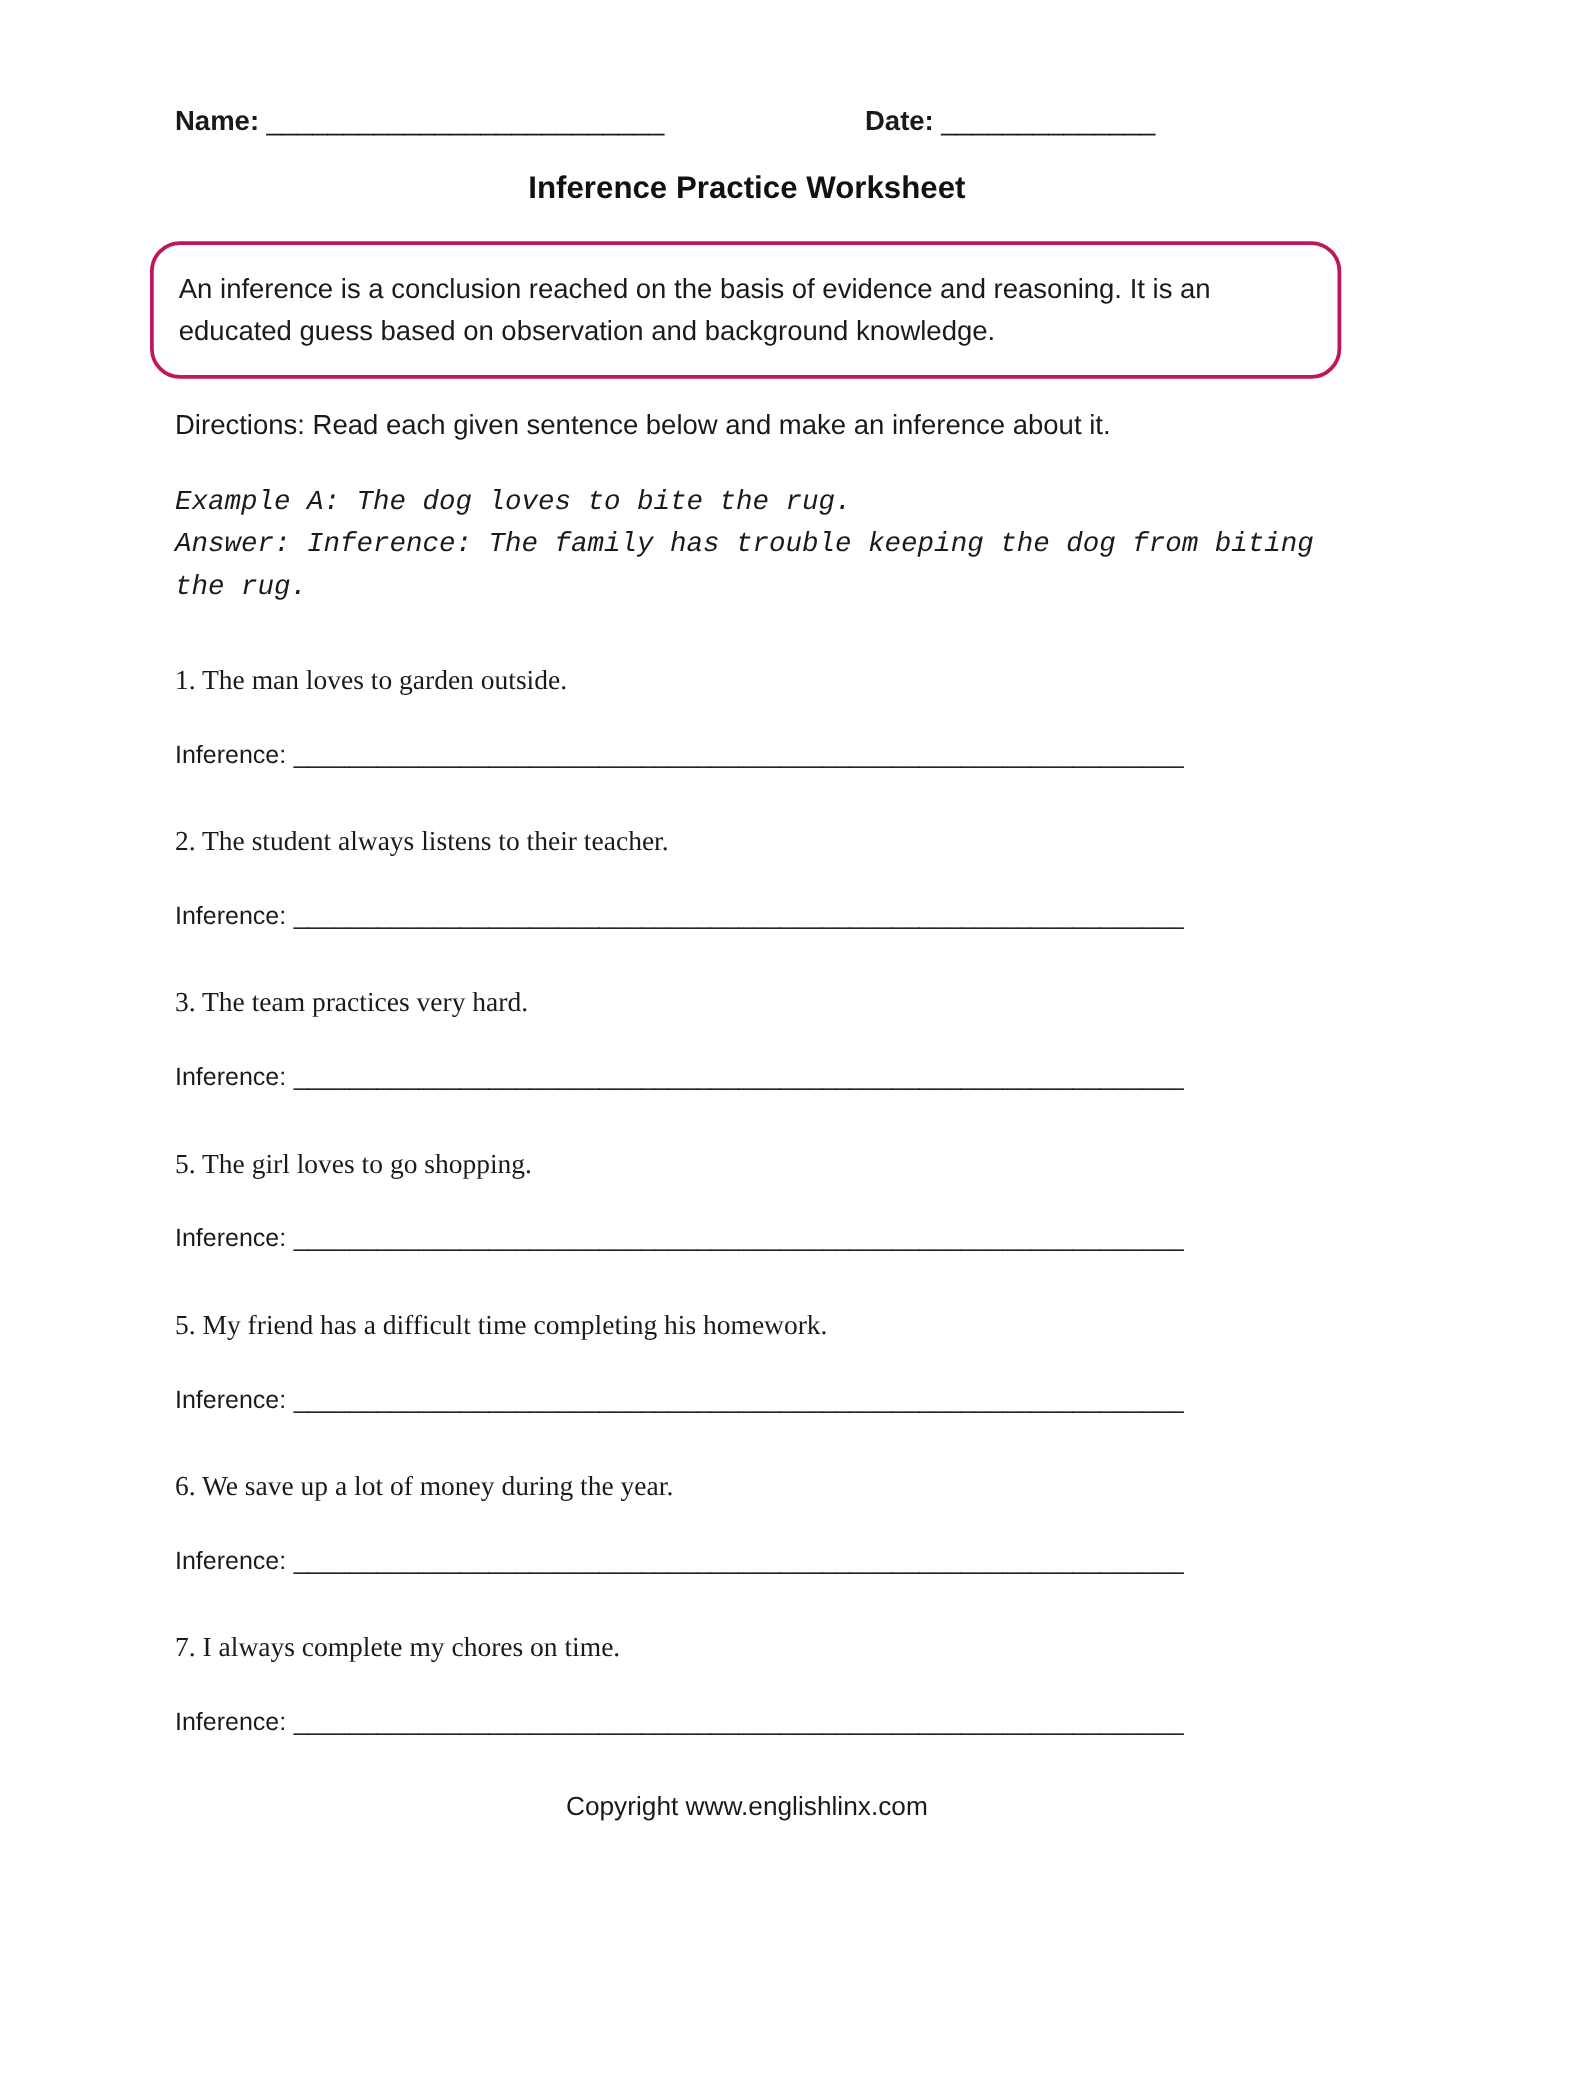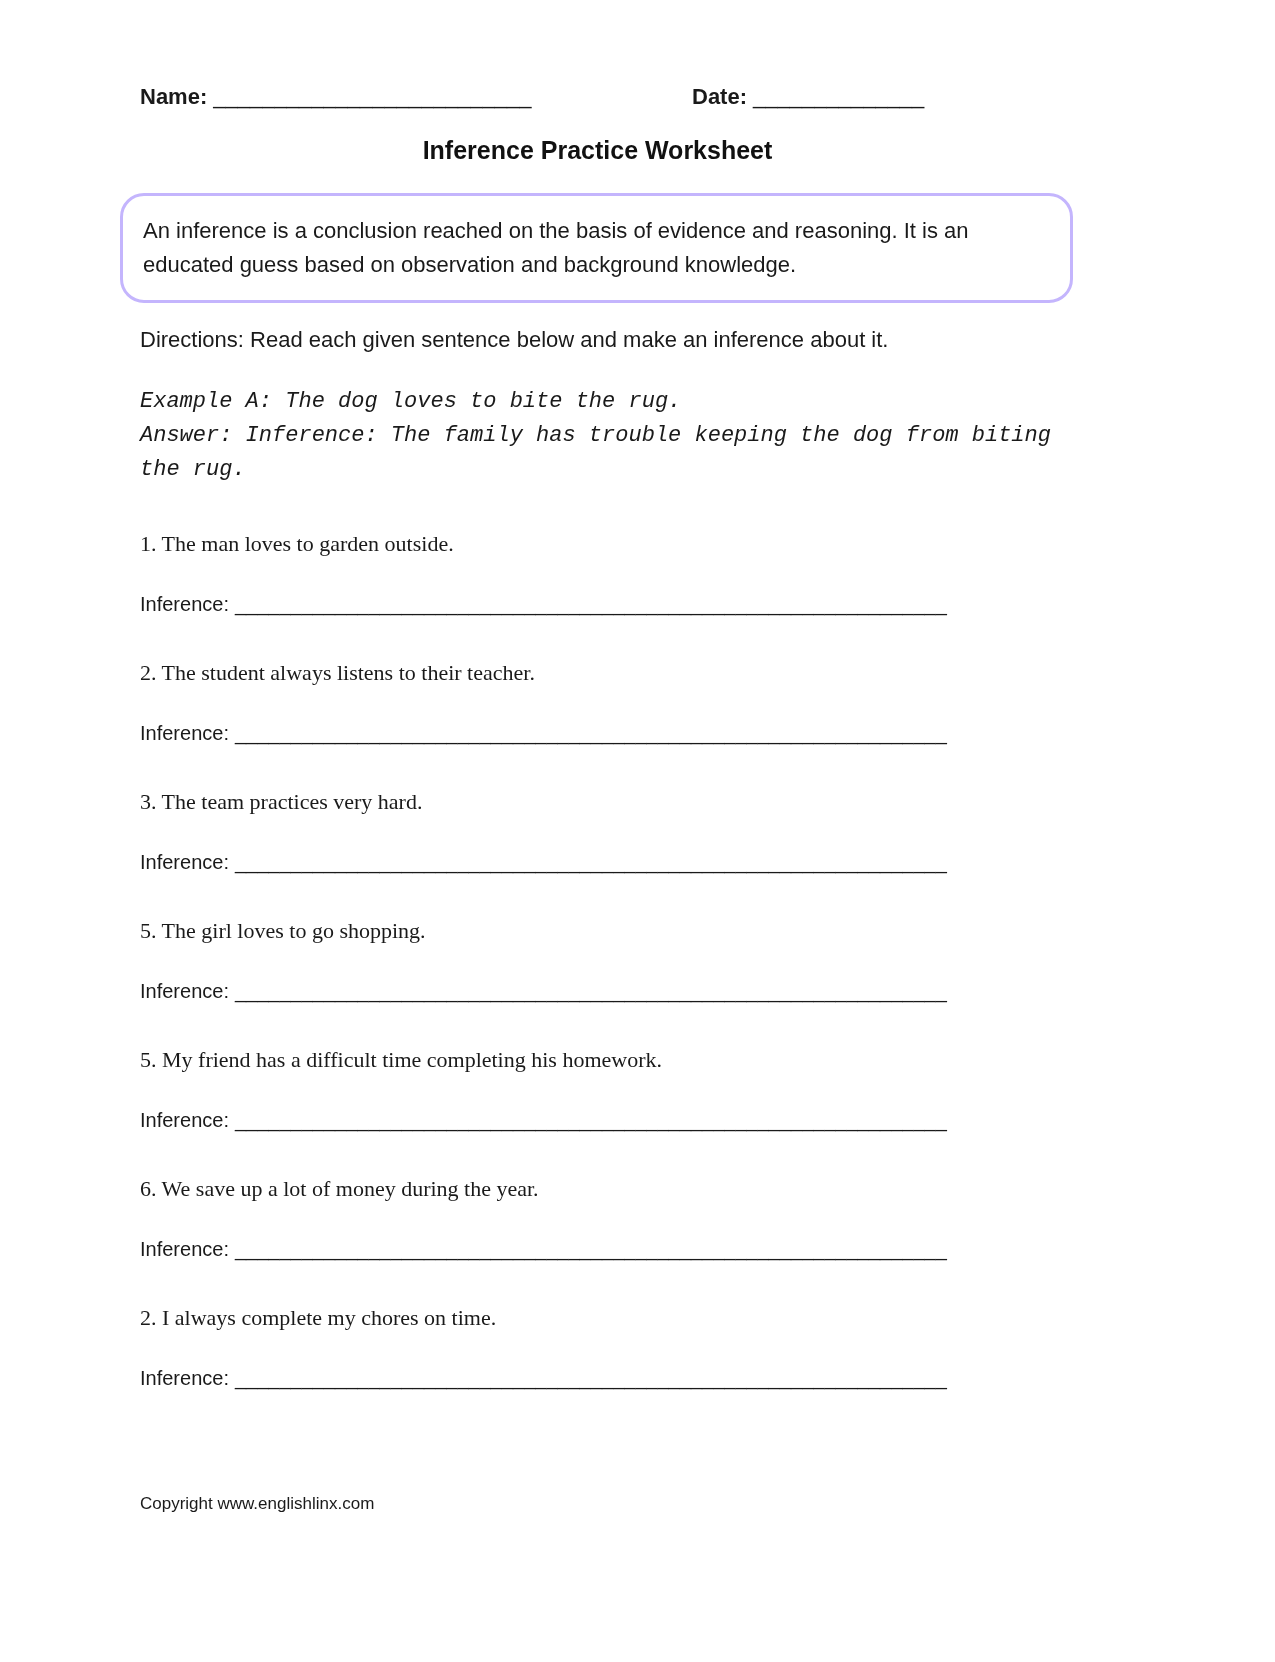--- a/index.html
+++ b/index.html
@@ -40,21 +40,21 @@
   }
   .page-title {
     font-family: Liberation Sans, sans-serif;
     font-weight: bold;
     font-size: 25px;
     text-align: center;
     margin-bottom: 28px;
     color: #111111;
   }
   .definition-box {
-    border: 3px solid #c4b5fd;
+    border: 3px solid #be185d;
     border-radius: 24px;
     padding: 18px 20px;
     font-size: 22px;
     line-height: 1.55;
     margin: 4px -18px 24px -20px;
   }
   .directions {
     font-size: 22px;
     margin-bottom: 32px;
   }
@@ -75,23 +75,23 @@
   .inference-line {
     font-size: 20px;
     margin-top: 36px;
     white-space: nowrap;
     overflow: hidden;
   }
   .inference-line .inference-label {
     margin-right: 6px;
   }
   .footer {
-    margin-top: 104px;
-    text-align: left;
-    font-size: 17px;
+    margin-top: 44px;
+    text-align: center;
+    font-size: 21px;
     color: #1a1a1a;
   }
 </style>
 </head>
 <body>
 
 <div class="page">
 
   <div class="header-row">
     <div class="name-field">
@@ -137,21 +137,21 @@
     <p class="item-sentence">5. My friend has a difficult time completing his homework.</p>
     <p class="inference-line"><span class="inference-label">Inference:</span><span class="blank-text">________________________________________________________________</span></p>
   </div>
 
   <div class="item">
     <p class="item-sentence">6. We save up a lot of money during the year.</p>
     <p class="inference-line"><span class="inference-label">Inference:</span><span class="blank-text">________________________________________________________________</span></p>
   </div>
 
   <div class="item">
-    <p class="item-sentence">2. I always complete my chores on time.</p>
+    <p class="item-sentence">7. I always complete my chores on time.</p>
     <p class="inference-line"><span class="inference-label">Inference:</span><span class="blank-text">________________________________________________________________</span></p>
   </div>
 
   <div class="footer">
     <span>Copyright www.englishlinx.com</span>
   </div>
 
 </div>
 
 </body></html>

